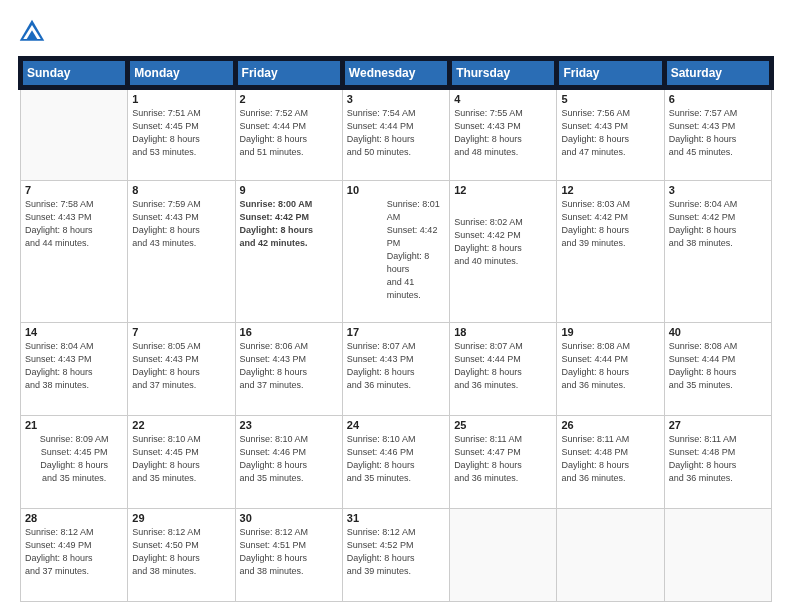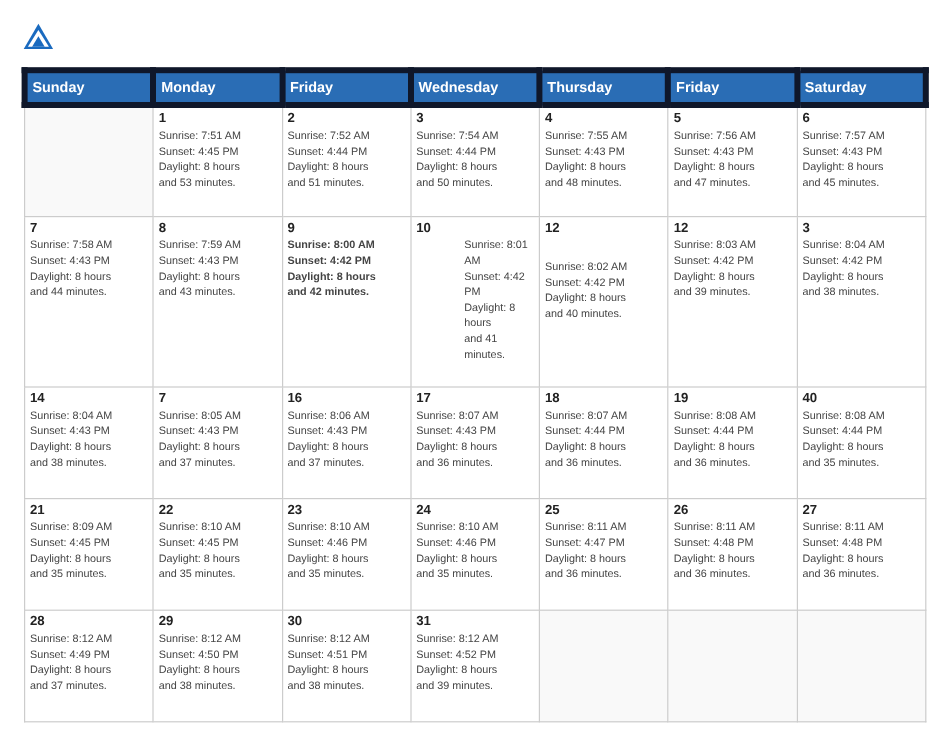--- a/index.html
+++ b/index.html
@@ -269,21 +269,21 @@
             <span class="day-number">40</span>
             <div class="day-info" style="white-space: pre-line;">Sunrise: 8:08 AM
 Sunset: 4:44 PM
 Daylight: 8 hours
 and 35 minutes.</div>
           </td>
         </tr>
         <tr>
           <td>
             <span class="day-number">21</span>
-            <div class="day-info" style="white-space: pre-line;">Sunrise: 8:09 AM
+            <div class="day-info" style="white-space: pre-line; text-align: center;">Sunrise: 8:09 AM
 Sunset: 4:45 PM
 Daylight: 8 hours
 and 35 minutes.</div>
           </td>
           <td>
             <span class="day-number">22</span>
             <div class="day-info" style="white-space: pre-line;">Sunrise: 8:10 AM
 Sunset: 4:45 PM
 Daylight: 8 hours
 and 35 minutes.</div>

